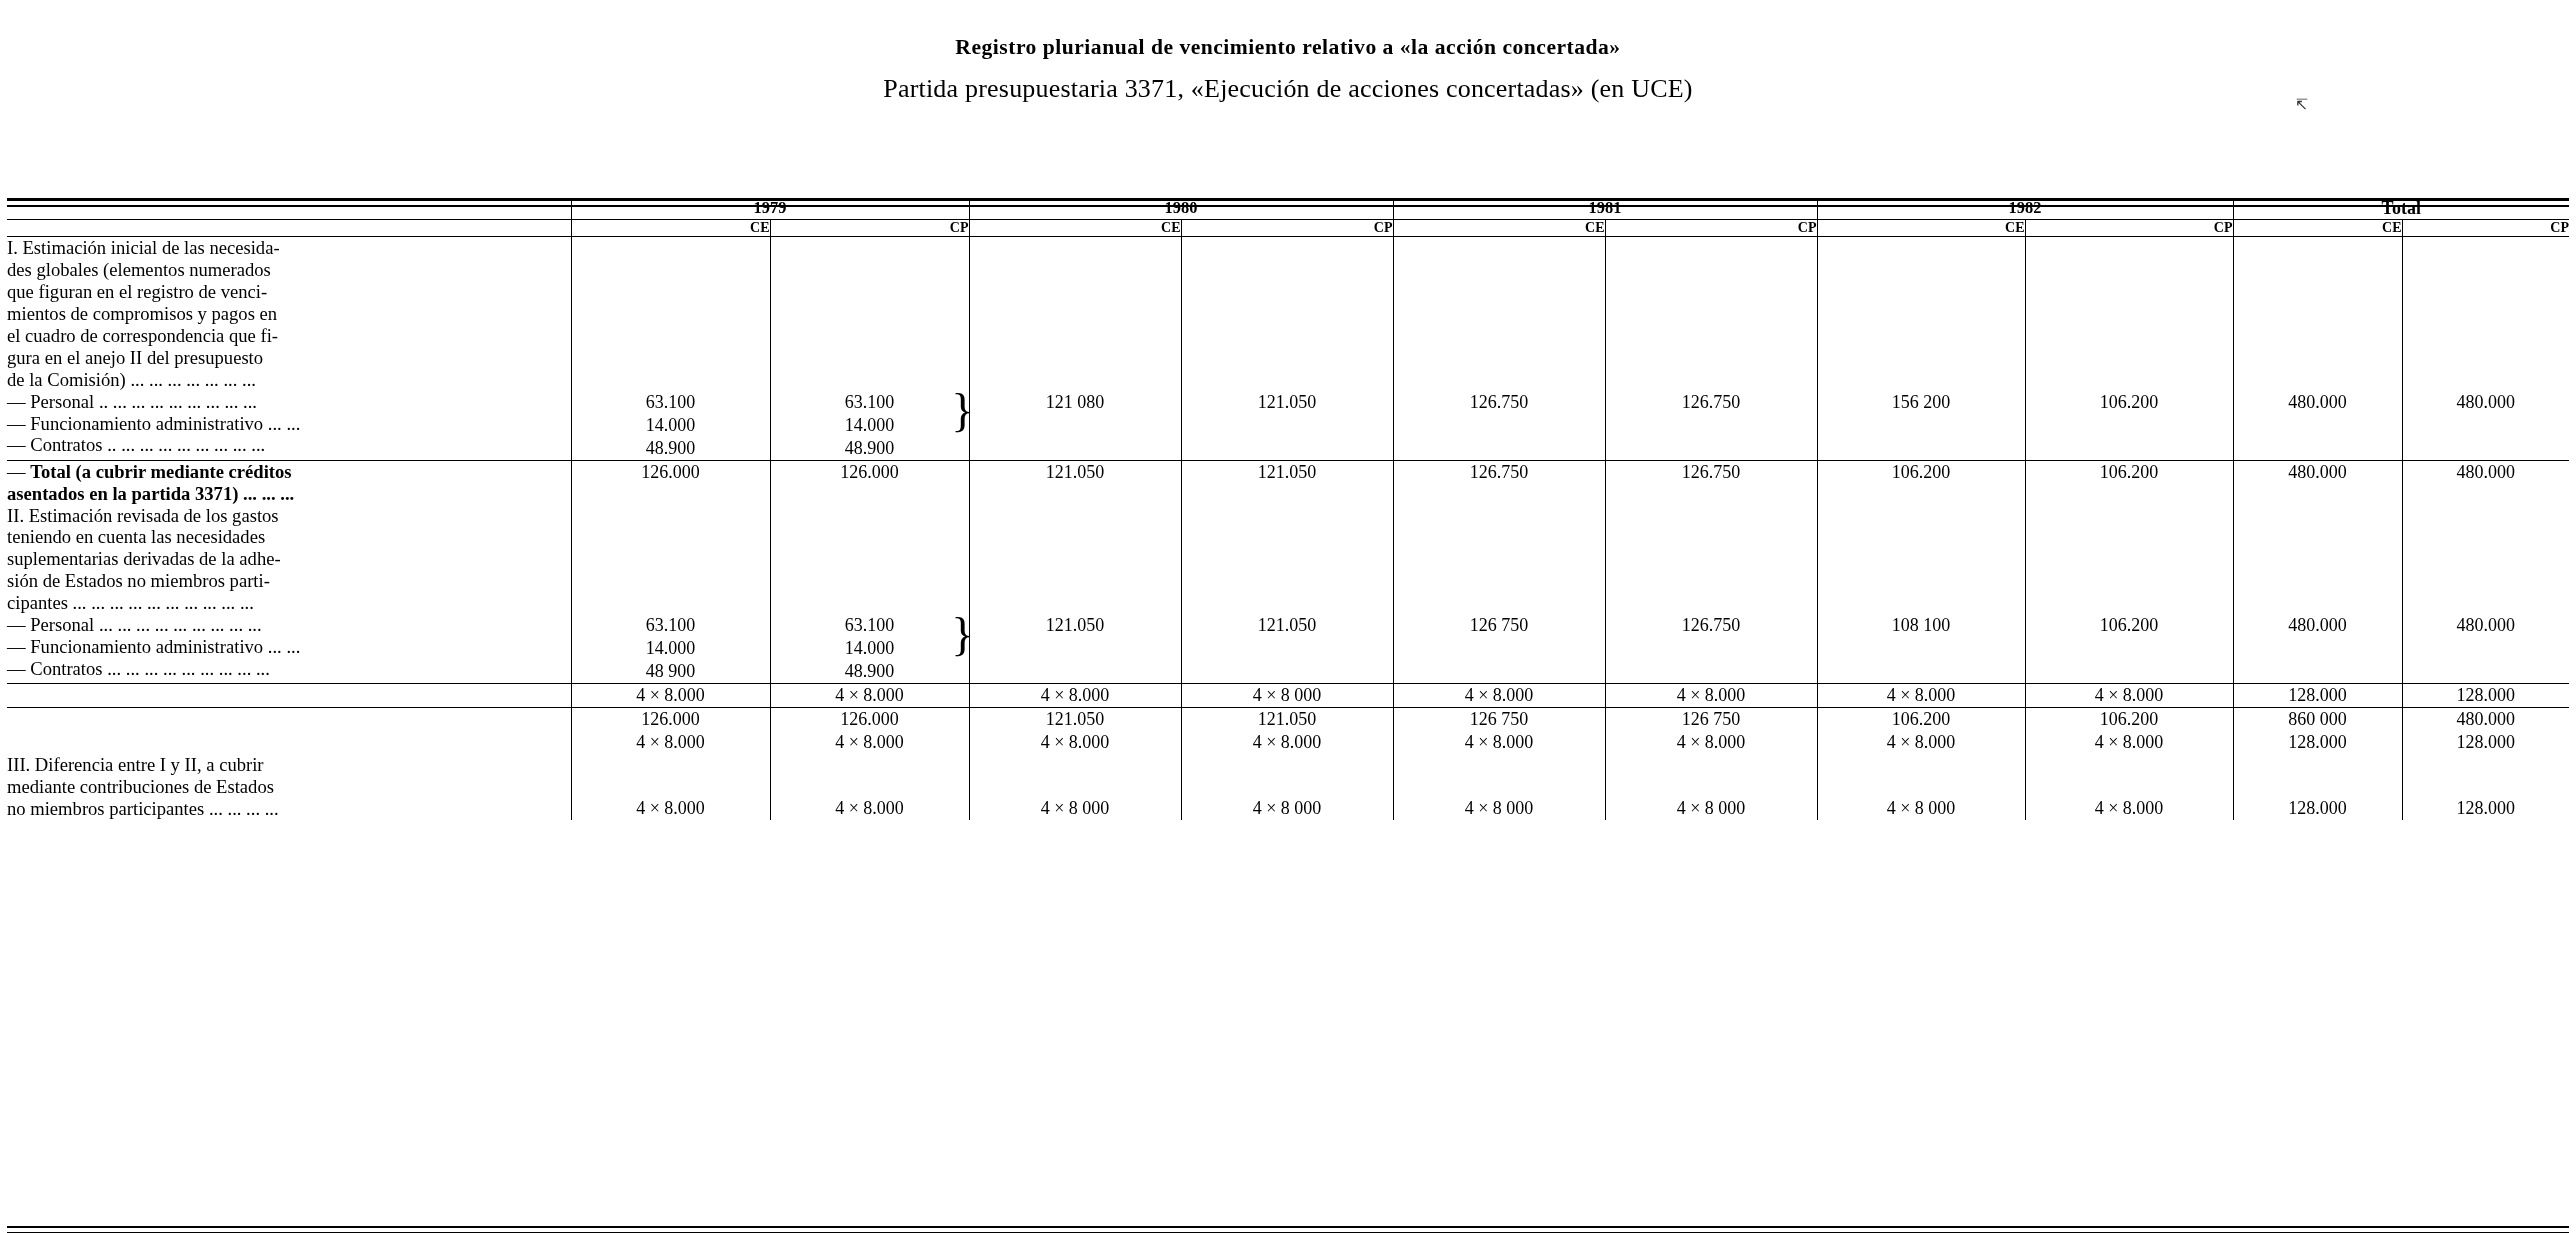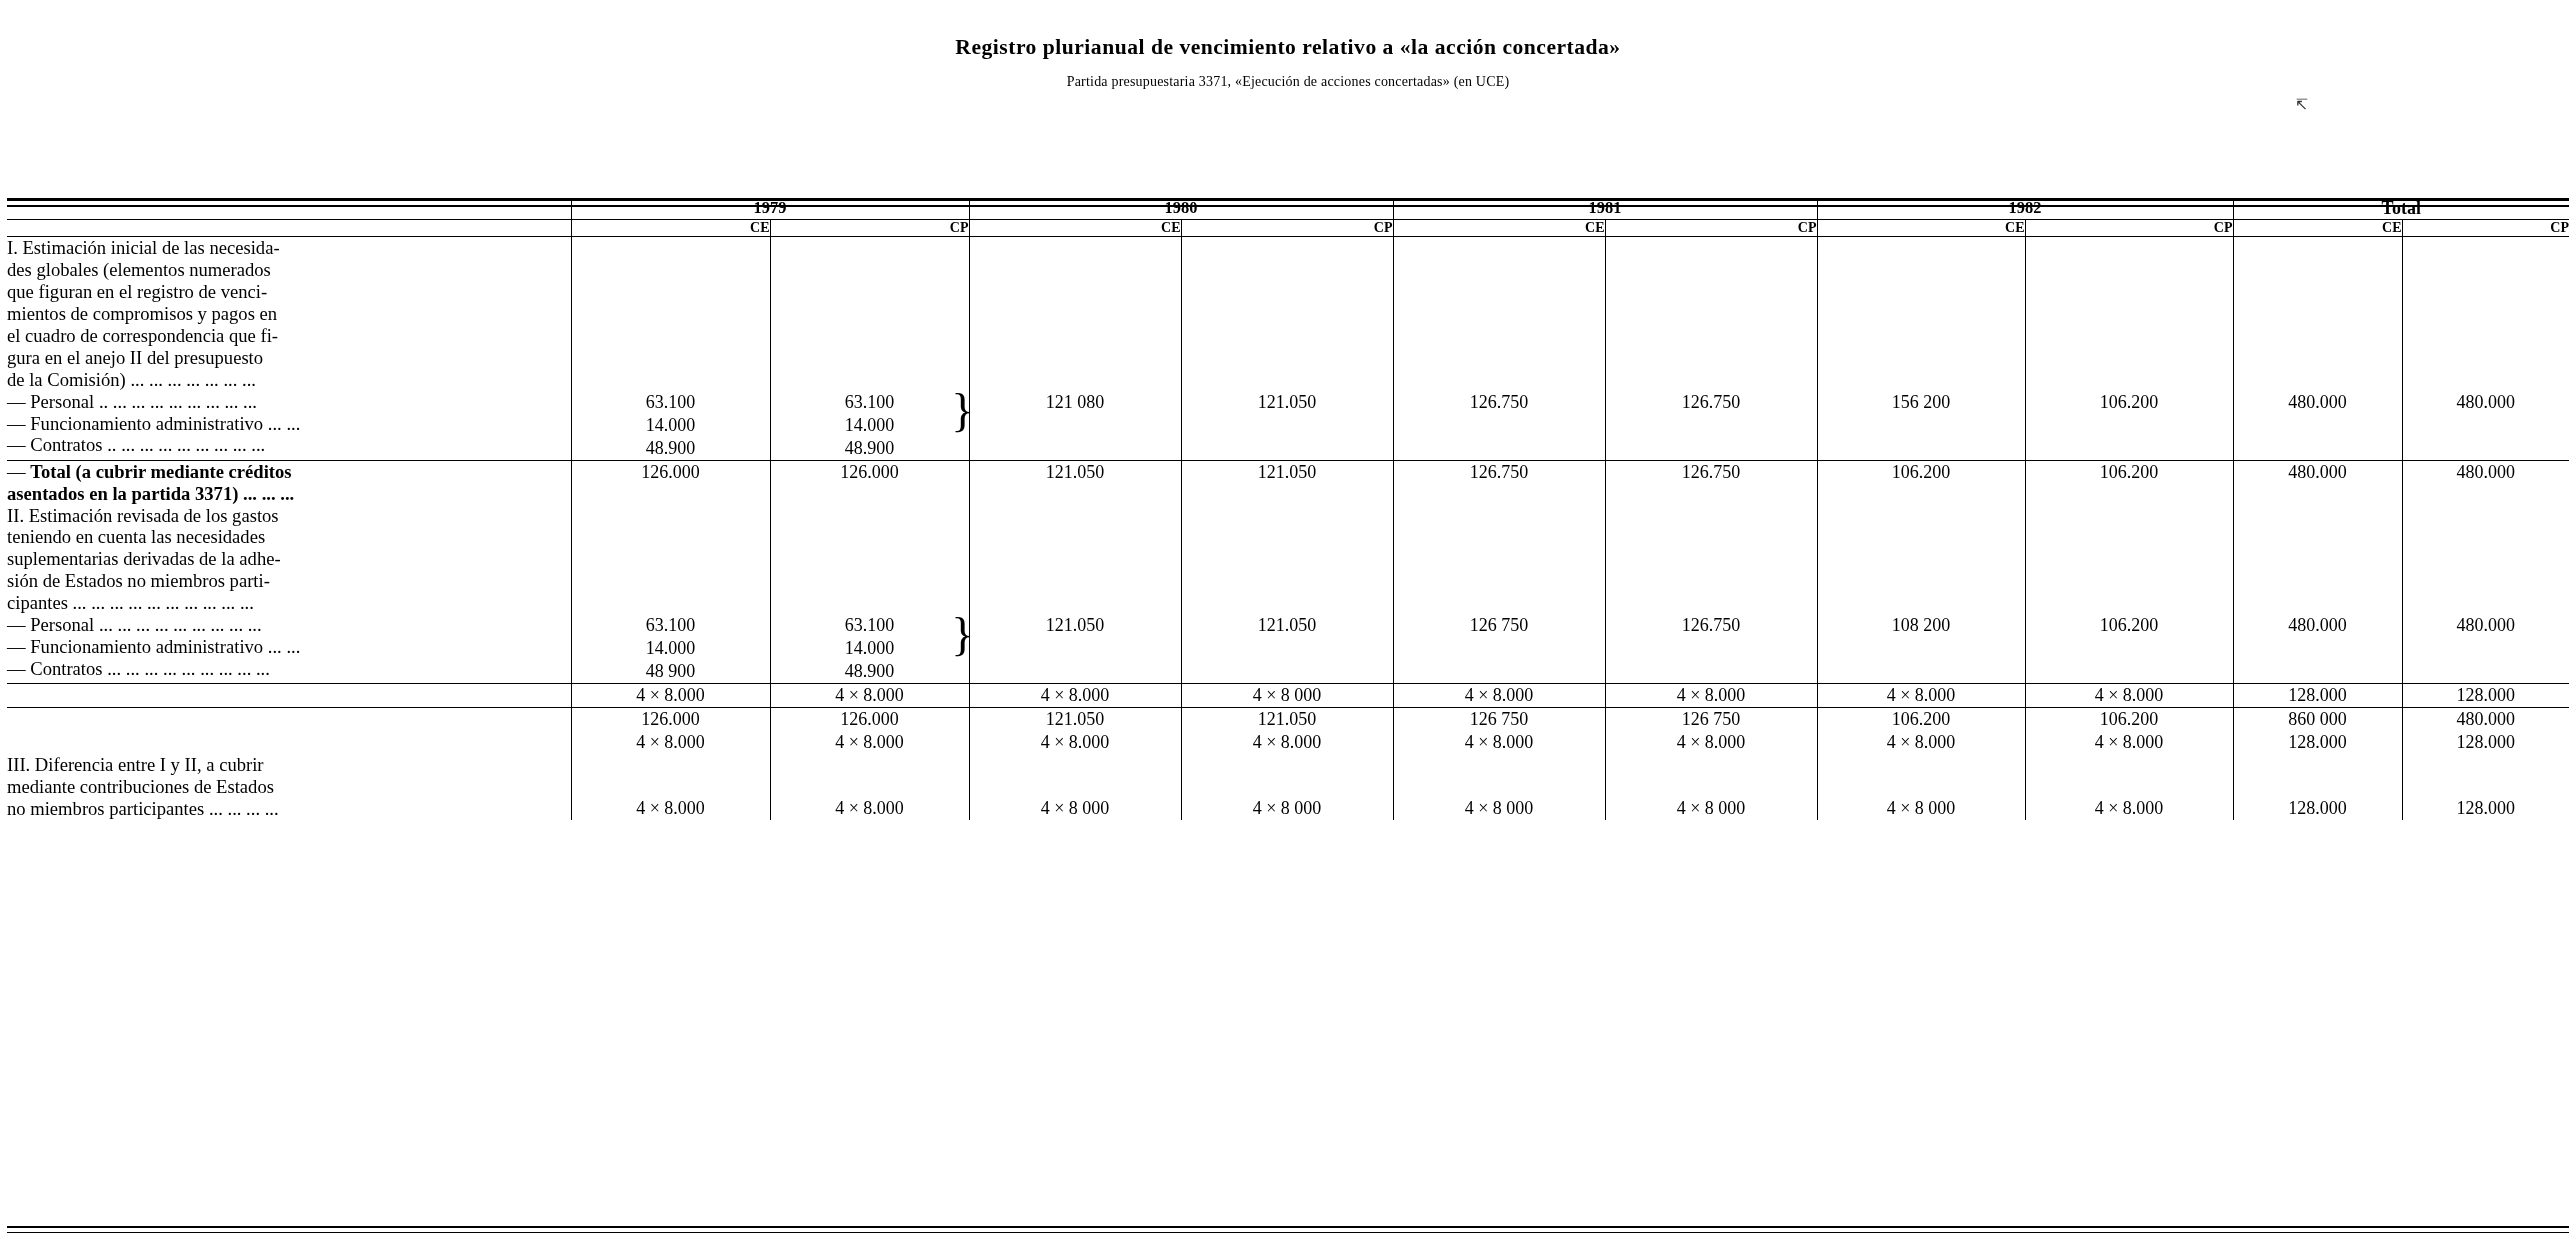--- a/index.html
+++ b/index.html
@@ -9,21 +9,21 @@
     color:#000;
     position:relative;
     overflow:hidden;
   }
   .page{position:relative;width:2576px;height:1233px;margin-top:28px;}
 
   .titles{padding-top:7px;}
   .t-line{text-align:center;font-family:"Liberation Serif",serif;}
   .t1{font-weight:bold;font-size:21.6px;letter-spacing:0.5px;margin-bottom:14px;}
   .t2{font-size:21.6px;margin-bottom:14px;letter-spacing:0.2px;}
-  .t3{font-size:14px;margin-bottom:8.7px;letter-spacing:0.2px;}
+  .t3{font-size:26px;margin-bottom:8.7px;letter-spacing:0.2px;}
 
   .tick{position:absolute;right:268px;top:68px;font-size:15.6px;color:#333;}
 
   
   .rule{position:absolute;left:7px;right:7px;background:#000;}
   .rule.top1{top:170px;height:2.6px;}
   .rule.top2{top:177px;height:1.7px;}
   .rule.bot1{bottom:33px;height:1.7px;}
   .rule.bot2{bottom:26px;height:2.6px;}
 
@@ -222,21 +222,21 @@
         <td class="num colv-thin brace">
             <span class="ln">63.100</span>
             <span class="ln">14.000</span>
             <span class="ln">48.900</span>
             <span class="bracechar">}</span>
           </td>
         <td class="num colv">121.050</td>
         <td class="num colv-thin">121.050</td>
         <td class="num colv">126 750</td>
         <td class="num colv-thin">126.750</td>
-        <td class="num colv">108 200</td>
+        <td class="num colv">108 100</td>
         <td class="num colv-thin">106.200</td>
         <td class="num colv">480.000</td>
         <td class="num colv-thin">480.000</td>
       </tr>
 
       <tr class="sep-row">
         <td class="lbl"></td>
         <td class="num colv">4 × 8.000</td>
         <td class="num colv-thin">4 × 8.000</td>
         <td class="num colv">4 × 8.000</td>

